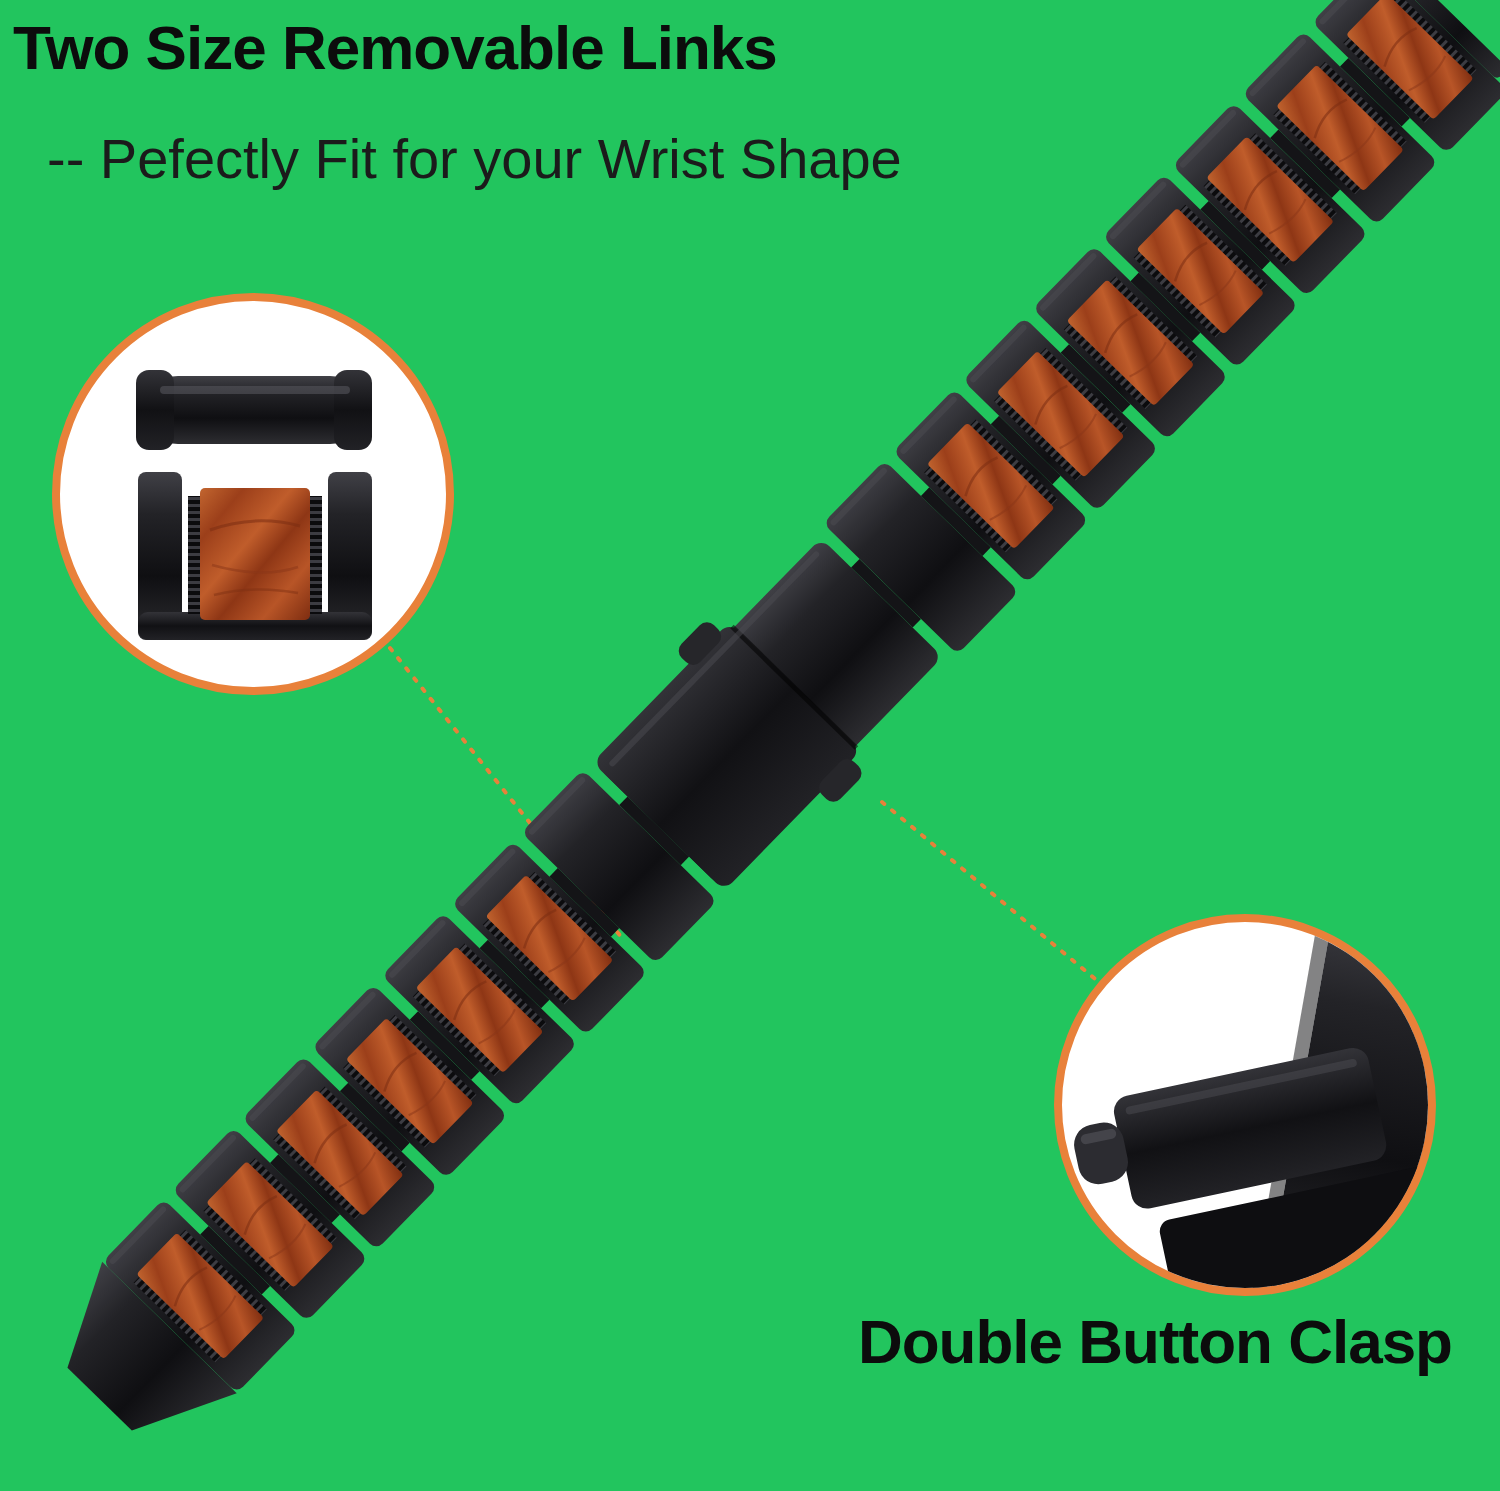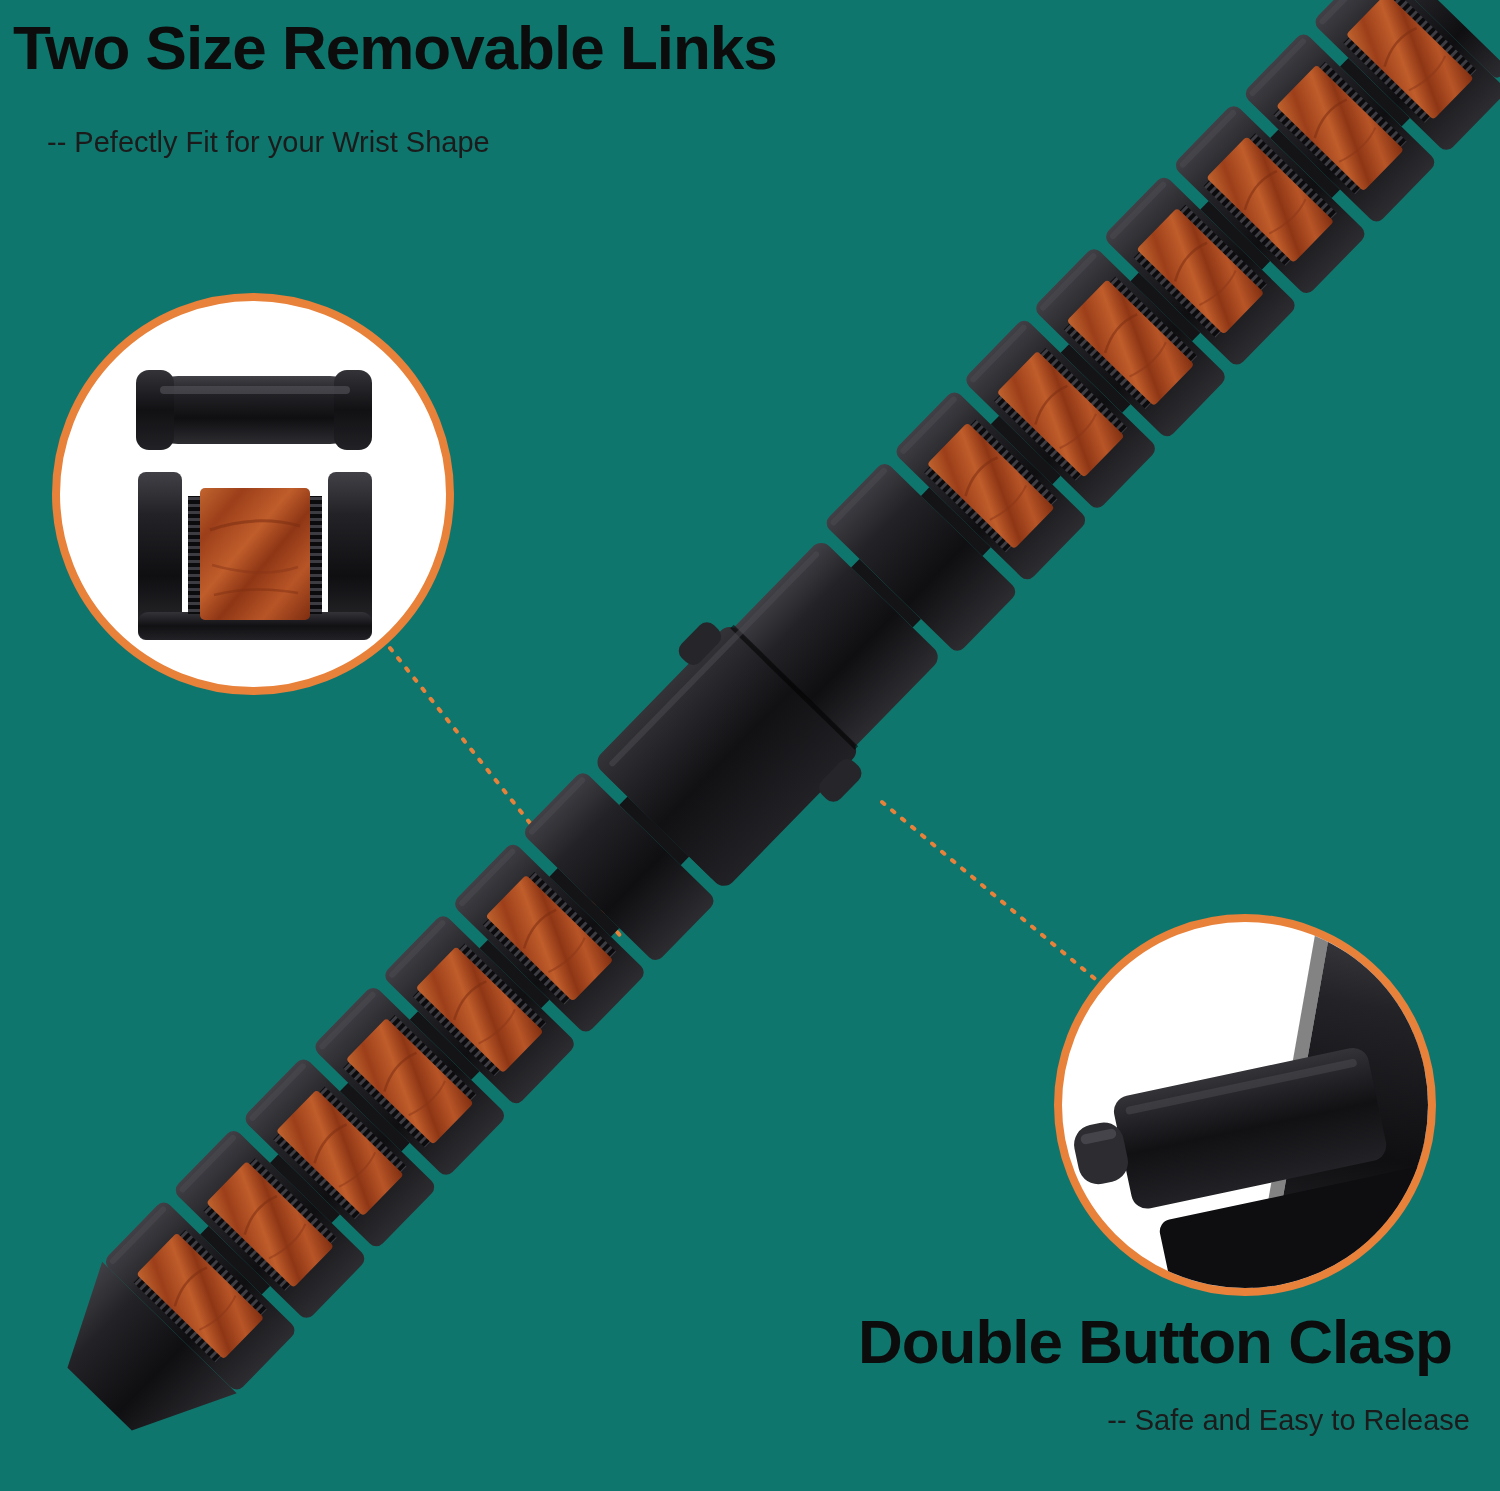--- a/index.html
+++ b/index.html
@@ -1,36 +1,36 @@
 <!DOCTYPE html>
 <html><head>
 <meta charset="utf-8">
 <style>
   html, body { margin: 0; padding: 0; background: #ffffff; }
   .scene {
     position: relative;
     width: 1500px;
     height: 1491px;
-    background: #0f766e;
+    background: #22c55e;
     overflow: hidden;
     font-family: "Liberation Sans", sans-serif;
   }
   .scene svg.art { position: absolute; left: 0; top: 0; }
   .headline {
     position: absolute;
     font-weight: 700;
     font-size: 62px;
     color: #0c0c0c;
     white-space: nowrap;
     letter-spacing: -1px;
   }
   .subline {
     position: absolute;
     font-weight: 400;
-    font-size: 29px;
+    font-size: 56px;
     color: #1b1b1b;
     white-space: nowrap;
   }
   .pos-tl-title { left: 13px; top: 12px; }
   .pos-tl-sub   { left: 47px; top: 126px; }
   .pos-br-title { right: 48px; top: 1306px; }
   .pos-br-sub   { right: 30px; top: 1404px; }
 </style>
 </head>
 <body>
@@ -265,14 +265,13 @@
           <rect x="1082" y="1104" width="36" height="10" rx="5" fill="#55555c" opacity="0.6" transform="rotate(-12 1230 1130)"></rect>
           <rect x="1132" y="1086" width="236" height="8" rx="4" fill="#4c4c52" opacity="0.5" transform="rotate(-12 1230 1130)"></rect>
         </g>
       </g>
     </g>
   </svg>
 
   <div class="headline pos-tl-title">Two Size Removable Links</div>
   <div class="subline pos-tl-sub">-- Pefectly Fit for your Wrist Shape</div>
   <div class="headline pos-br-title">Double Button Clasp</div>
-  <div class="subline pos-br-sub">-- Safe and Easy to Release</div>
 </div>
 
 </body></html>

